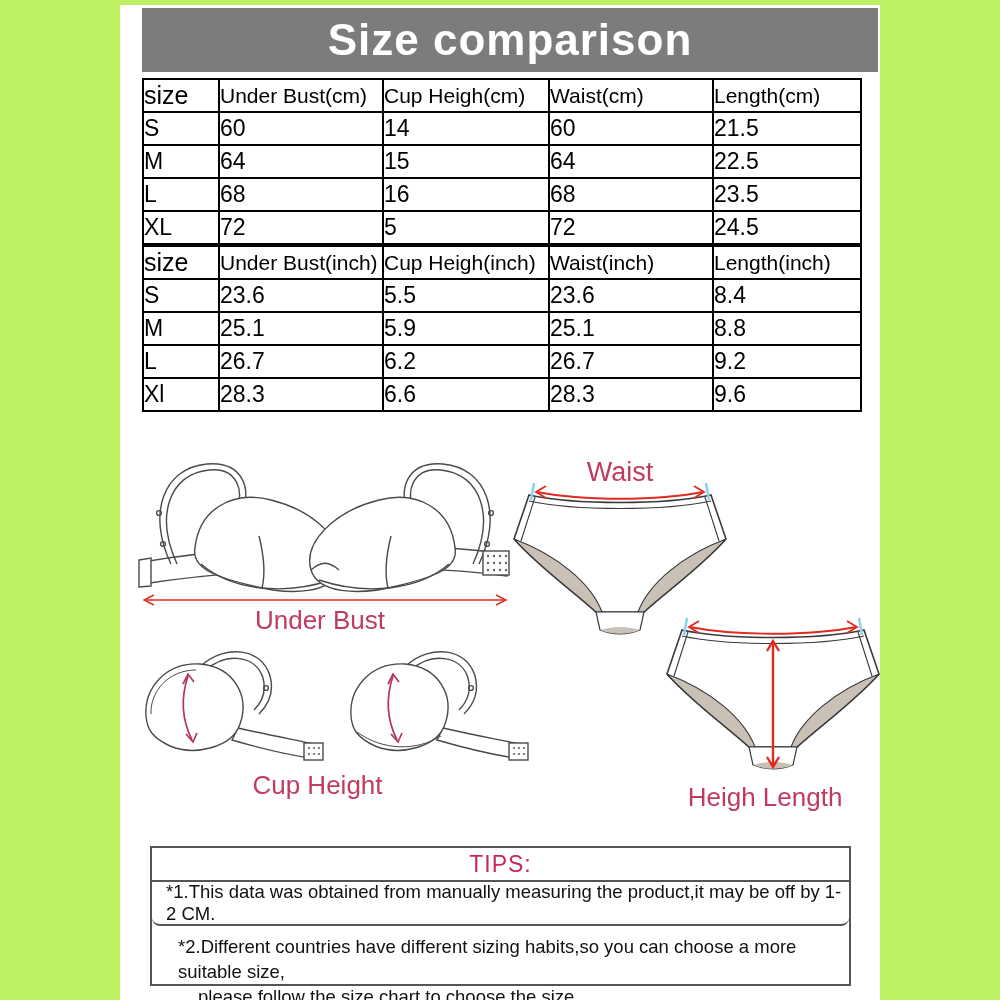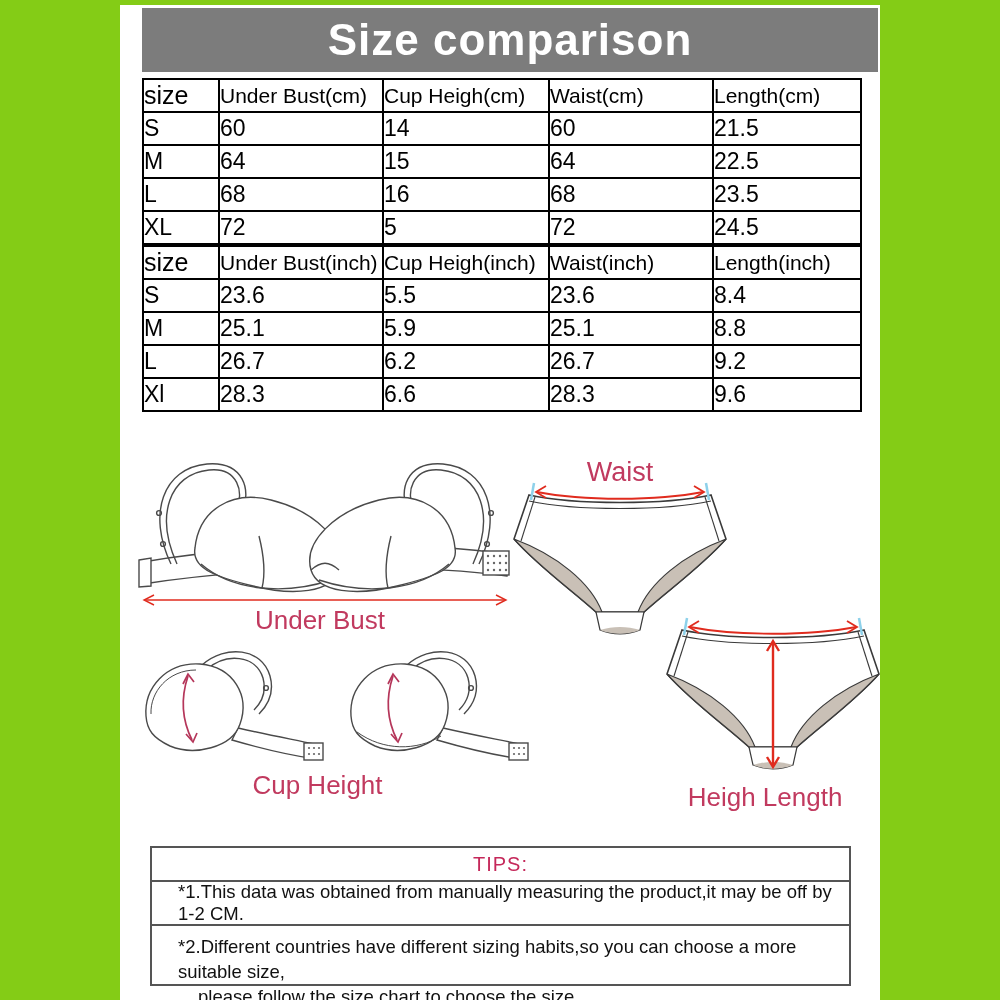--- a/index.html
+++ b/index.html
@@ -1,16 +1,16 @@
 <!DOCTYPE html>
 <html><head>
 <meta charset="utf-8">
 <style>
   html,body{margin:0;padding:0;background:#000;}
-  .stage{position:relative;width:1000px;height:1000px;background:#84cc16;overflow:hidden;
+  .stage{position:relative;width:1000px;height:1000px;background:#bef264;overflow:hidden;
          font-family:"Liberation Sans", sans-serif;}
   .content{position:absolute;left:120px;top:5px;width:760px;height:995px;background:#fff;}
 
   .title-bar{position:absolute;left:22px;top:3px;width:736px;height:64px;background:#7c7c7c;
              display:flex;align-items:center;justify-content:center;}
   .title-bar span{color:#fff;font-size:44px;font-weight:bold;letter-spacing:1px;}
 
   table.size-table{position:absolute;left:22px;top:73px;width:718px;border-collapse:collapse;
                    table-layout:fixed;}
   table.size-table td,table.size-table th{border:2px solid #000;height:31px;text-align:left;
@@ -18,23 +18,23 @@
   table.size-table th{font-size:21px;}
   table.size-table th.size-hd{font-size:25px;}
   tr.section2-start th{border-top:4px solid #000;}
 
   .pink-label{position:absolute;color:#c13a5f;font-size:26px;text-align:center;}
   svg{position:absolute;overflow:visible;}
 
   .tips-box{position:absolute;left:30px;top:841px;width:697px;height:136px;border:2px solid #555;
             background:#fff;}
   .tips-head{height:32px;border-bottom:2px solid #555;display:flex;align-items:center;justify-content:center;
-             color:#c5285a;font-size:20px;letter-spacing:1px;}
+             color:#c5285a;font-size:23px;letter-spacing:1px;}
   .tips-row1{height:42px;border-bottom:2px solid #555;display:flex;align-items:center;
-             padding-left:26px;font-size:18.5px;color:#111;}
+             padding-left:14px;font-size:18.5px;color:#111;border-radius:8px;}
   .tips-row2{padding:8px 10px 0 26px;font-size:18.5px;color:#111;line-height:25px;}
   .tips-row2 .l2{padding-left:20px;}
 </style>
 </head>
 <body>
 
 <div class="stage">
  <div class="content">
 
   <div class="title-bar">

